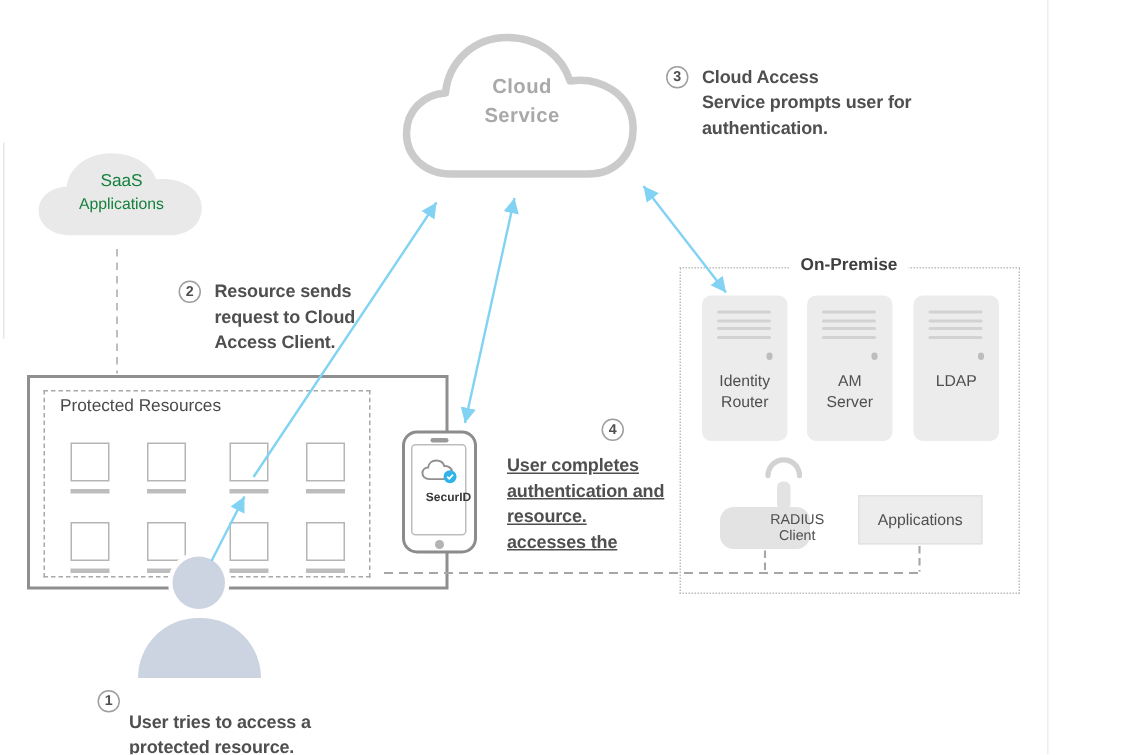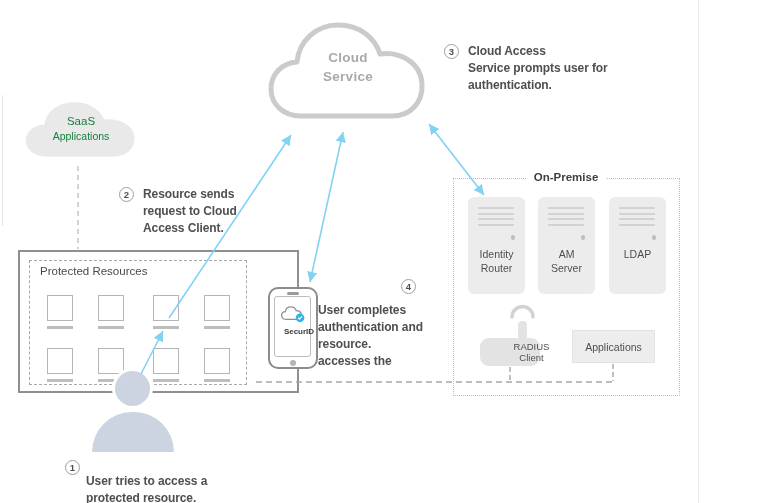--- a/index.html
+++ b/index.html
@@ -200,21 +200,21 @@
   </div>
 
   <div class="num-circle" style="left:444px;top:44px;">3</div>
   <div class="step-text" style="left:468px;top:43px;">
     <span>Cloud Access</span>
     <span>Service prompts user for</span>
     <span>authentication.</span>
   </div>
 
   <div class="num-circle" style="left:401px;top:279px;">4</div>
-  <div class="step-text" style="left:318px;top:302px;">
+  <div class="step-text" style="left:338px;top:302px;text-decoration:underline;">
     <span>User completes</span>
     <span>authentication and</span>
     <span>resource.</span>
     <span>accesses the</span>
   </div>
 
   <svg class="layer" width="758" height="503" style="z-index:3;">
     <defs>
       <marker id="ah" viewBox="0 0 10 10" refX="7.5" refY="5" markerWidth="8.5" markerHeight="8.5" orient="auto-start-reverse">
         <path d="M0,1.2 L7.5,5 L0,8.8 Z" fill="#82d2f3"></path>

